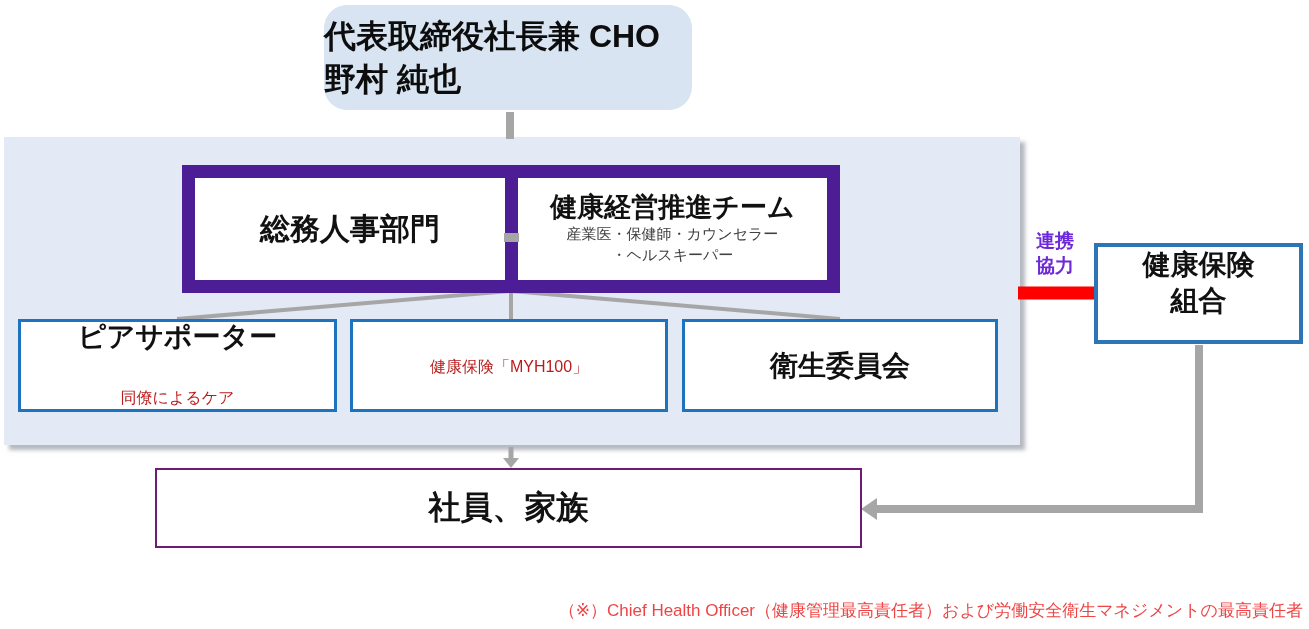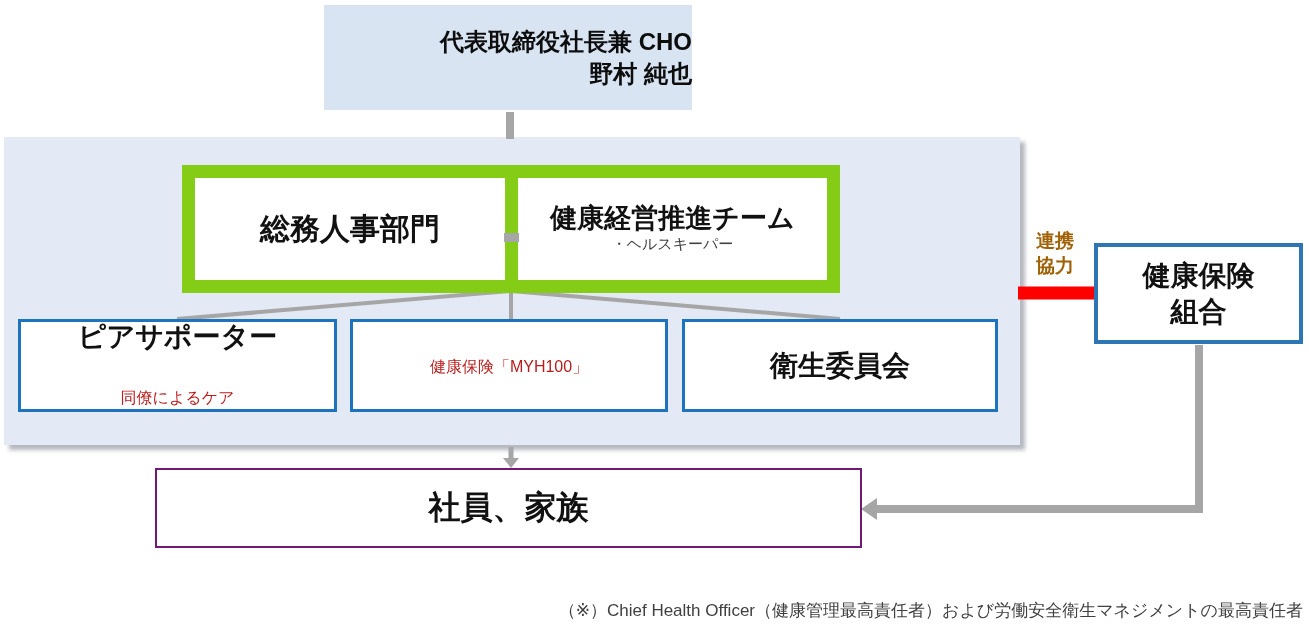--- a/index.html
+++ b/index.html
@@ -9,35 +9,35 @@
     font-family:"Liberation Sans","DejaVu Sans",sans-serif;
     color:#111;
   }
   .abs { position:absolute; box-sizing:border-box; }
   .z0 { z-index:0; } .z1 { z-index:1; } .z2 { z-index:2; } .z3 { z-index:3; }
 
   
   .top-box {
     left:324px; top:5px; width:368px; height:105px;
     background:#d8e4f2;
-    display:flex; flex-direction:column; align-items:flex-end; justify-content:center;
-    font-weight:bold; font-size:24px; line-height:1.32; color:#0d0d0d;
+    display:flex; flex-direction:column; align-items:flex-start; justify-content:center;
+    font-weight:bold; font-size:32px; line-height:1.32; color:#0d0d0d;border-radius:23px;
   }
 
   
   .panel {
     left:4px; top:137px; width:1016px; height:308px;
     background:#e3e9f5;
     box-shadow:5px 5px 4px rgba(120,126,138,0.55);
   }
 
   
   .frame {
     left:182px; top:165px; width:658px; height:128px;
-    background:#84cc16;
+    background:#4c1d95;
     display:flex; padding:13px; gap:13px;
   }
   .frame-cell {
     background:#ffffff; height:102px;
     display:flex; flex-direction:column; align-items:center; justify-content:center;
   }
   .frame-left  { width:310px; font-size:30px; font-weight:bold; }
   .frame-right { flex:1; }
   .frame-right .title { font-size:27px; font-weight:bold; line-height:1.05; }
   .frame-right .sub   { font-size:15px; color:#404040; line-height:1.3; margin-top:2px; }
@@ -61,33 +61,33 @@
     left:155px; top:468px; width:707px; height:80px;
     background:#ffffff; border:2px solid #701a75;
     display:flex; align-items:center; justify-content:center;
     font-size:32px; font-weight:bold;
   }
 
   
   .insurance {
     left:1094px; top:243px; width:209px; height:101px;
     background:#ffffff; border:4px solid #2e75b6;
-    display:flex; flex-direction:column; align-items:center; justify-content:center;
+    display:flex; flex-direction:column; align-items:center; 
     font-size:28px; font-weight:bold; line-height:1.28;
   }
 
   
   .link-label {
     left:1016px; top:228px; width:78px; text-align:center;
-    color:#a16207; font-weight:bold; font-size:19px; line-height:1.32;
+    color:#6d28d9; font-weight:bold; font-size:19px; line-height:1.32;
   }
 
   .footnote {
     right:6px; top:599px;
-    font-size:17px; color:#404040; white-space:nowrap;
+    font-size:17px; color:#ef4444; white-space:nowrap;
   }
 
   .connectors { position:absolute; left:0; top:0; width:1309px; height:629px; pointer-events:none; }
 </style>
 </head>
 <body>
 
 <div class="canvas">
 
   <div class="abs panel z0"></div>
@@ -119,20 +119,21 @@
     <div>代表取締役社長兼 CHO</div>
     <div>野村 純也</div>
   </div>
 
   <div class="abs frame z2">
     <div class="frame-cell frame-left">
       <div>総務人事部門</div>
     </div>
     <div class="frame-cell frame-right">
       <div class="title">健康経営推進チーム</div>
+      <div class="sub">産業医・保健師・カウンセラー</div>
       <div class="sub">・ヘルスキーパー</div>
     </div>
   </div>
   <div class="abs mini-connector z3"></div>
 
   <div class="abs child child-peer z2">
     <div class="title">ピアサポーター</div>
     <div class="sub">同僚によるケア</div>
   </div>
   <div class="abs child child-promotion z2">

